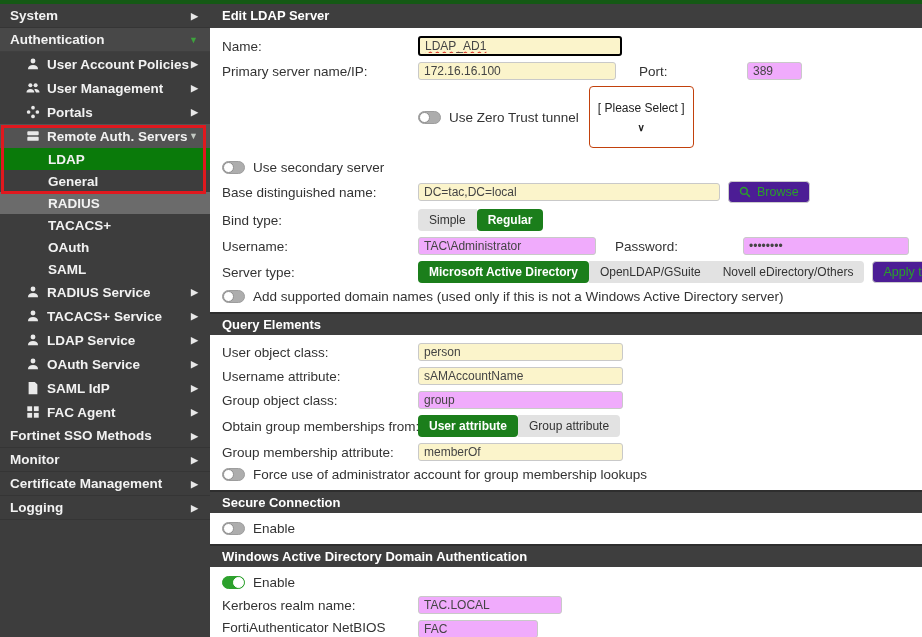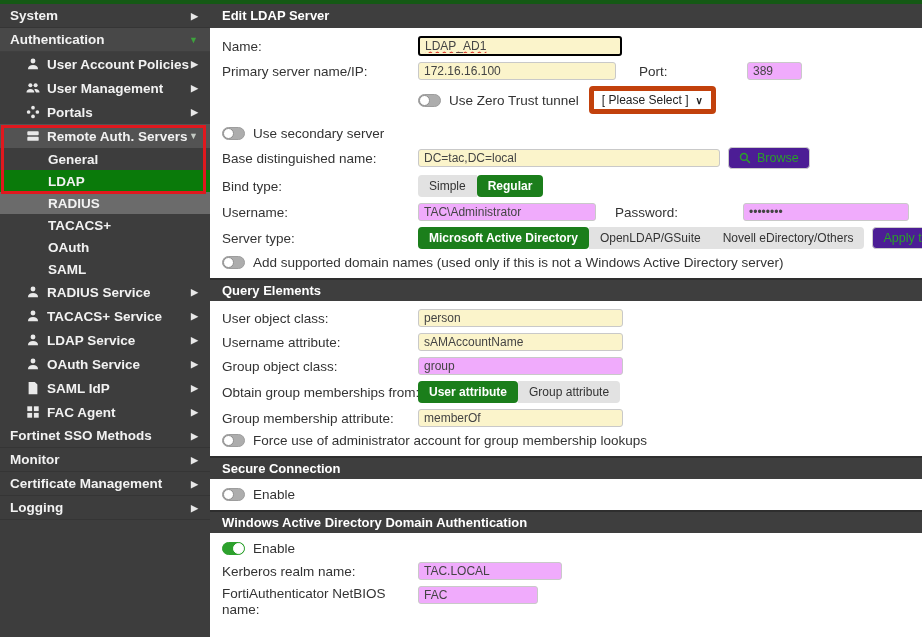--- a/index.html
+++ b/index.html
@@ -47,22 +47,22 @@
   .inp.focused { border: 2px solid #000; height: 20px; }
   .squiggle { text-decoration: underline wavy #d93025; text-decoration-skip-ink: none; }
 
   .toggle { width: 23px; height: 13px; border-radius: 7px; background: #adadad; position: relative;
     flex: none; margin-right: 8px; cursor: pointer; border: 1px solid #9d9d9d; }
   .toggle .knob { position: absolute; left: 0px; top: 0px; width: 11px; height: 11px; border-radius: 50%;
     background: #fff; border: 1px solid #8f8f8f; }
   .toggle.on { background: #2da12d; border-color: #2da12d; }
   .toggle.on .knob { left: auto; right: 0px; border-color: #fff; }
 
-  .selectbox { display: inline-flex; align-items: center; gap: 7px; border: 5px solid #c2410c; border-radius: 4px;
-    background: #fff; font-size: 12px; color: #222; padding: 2px 8px; margin-left: 10px; cursor: pointer; }
+  .selectbox { display: inline-flex; align-items: center; gap: 7px; border: 1px solid #c2410c; border-radius: 4px;
+    background: #fff; font-size: 12px; color: #222; padding: 14px 8px; margin-left: 10px; cursor: pointer; flex-direction: column; }
   .selectbox .chev { font-size: 10px; font-weight: bold; }
 
   .seg { display: inline-flex; }
   .seg .opt { background: #e2e2e2; color: #333; font-size: 12px; padding: 4px 11px; cursor: pointer; white-space: nowrap; }
   .seg .opt:first-child { border-radius: 4px 0 0 4px; }
   .seg .opt:last-child { border-radius: 0 4px 4px 0; }
   .seg .opt.sel { background: #1b7e1b; color: #fff; font-weight: bold; border-radius: 4px; }
 
   .btn-white { display: inline-flex; align-items: center; gap: 6px; background: #4c1d95; border: 1px solid #ccc;
     border-radius: 4px; color: #2aa02a; font-size: 12.5px; padding: 3px 10px; cursor: pointer; white-space: nowrap; }
@@ -131,26 +131,26 @@
     <span class="s-icon">
         <svg viewBox="0 0 16 16">
           <rect x="1.5" y="2.5" width="13" height="4.6" rx="1"></rect>
           <rect x="1.5" y="8.9" width="13" height="4.6" rx="1"></rect>
         </svg>
       </span>
     <span class="s-label">Remote Auth. Servers</span>
     <span class="arr down-gray">▼</span>
   </div>
 
+  <div class="s-item lvl3 row-ldap">
+    <span class="s-label">LDAP</span>
+  </div>
+
   <div class="s-item lvl3">
     <span class="s-label">General</span>
-  </div>
-
-  <div class="s-item lvl3 row-ldap">
-    <span class="s-label">LDAP</span>
   </div>
 
   <div class="s-item lvl3 row-radius">
     <span class="s-label">RADIUS</span>
   </div>
 
   <div class="s-item lvl3">
     <span class="s-label">TACACS+</span>
   </div>
 

